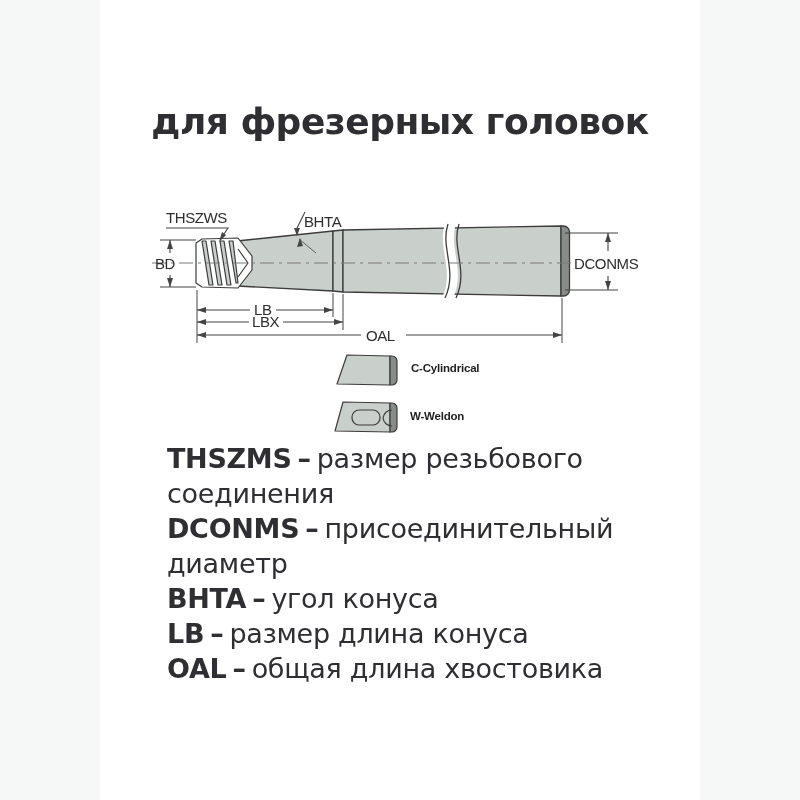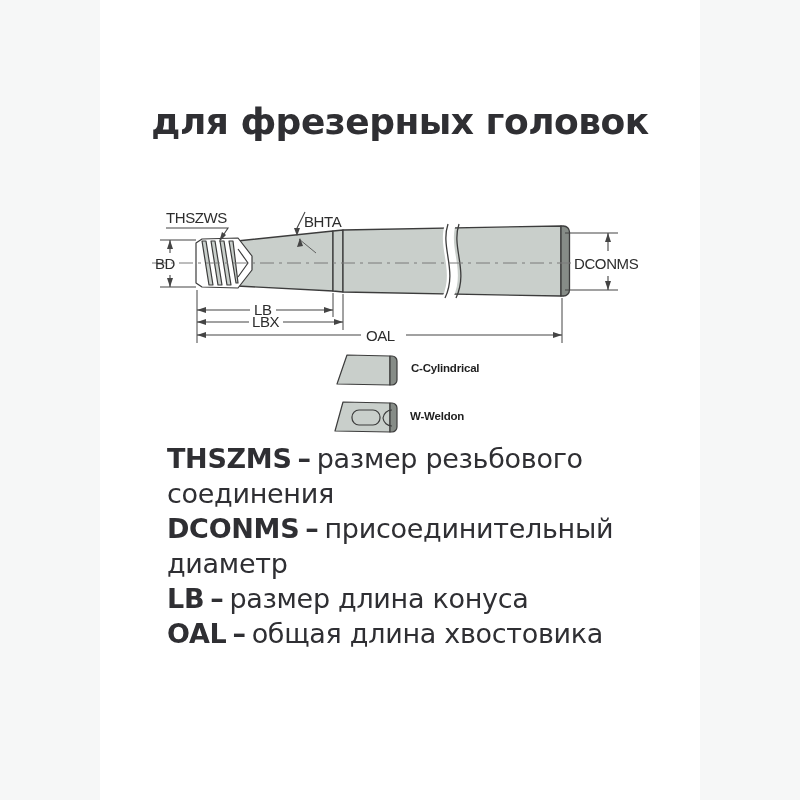--- a/index.html
+++ b/index.html
@@ -124,19 +124,22 @@
   </svg>
 
   <div id="legend">
     <div class="legend-item">
       <span class="abbr">THSZMS</span><span class="sep">–</span><span class="desc">размер резьбового соединения</span>
     </div>
     <div class="legend-item">
       <span class="abbr">DCONMS</span><span class="sep">–</span><span class="desc">присоединительный диаметр</span>
     </div>
     <div class="legend-item">
+      <span class="abbr">BHTA</span><span class="sep">–</span><span class="desc">угол конуса</span>
+    </div>
+    <div class="legend-item">
       <span class="abbr">LB</span><span class="sep">–</span><span class="desc">размер длина конуса</span>
     </div>
     <div class="legend-item">
       <span class="abbr">OAL</span><span class="sep">–</span><span class="desc">общая длина хвостовика</span>
     </div>
   </div>
 </div>
 
 </body></html>

